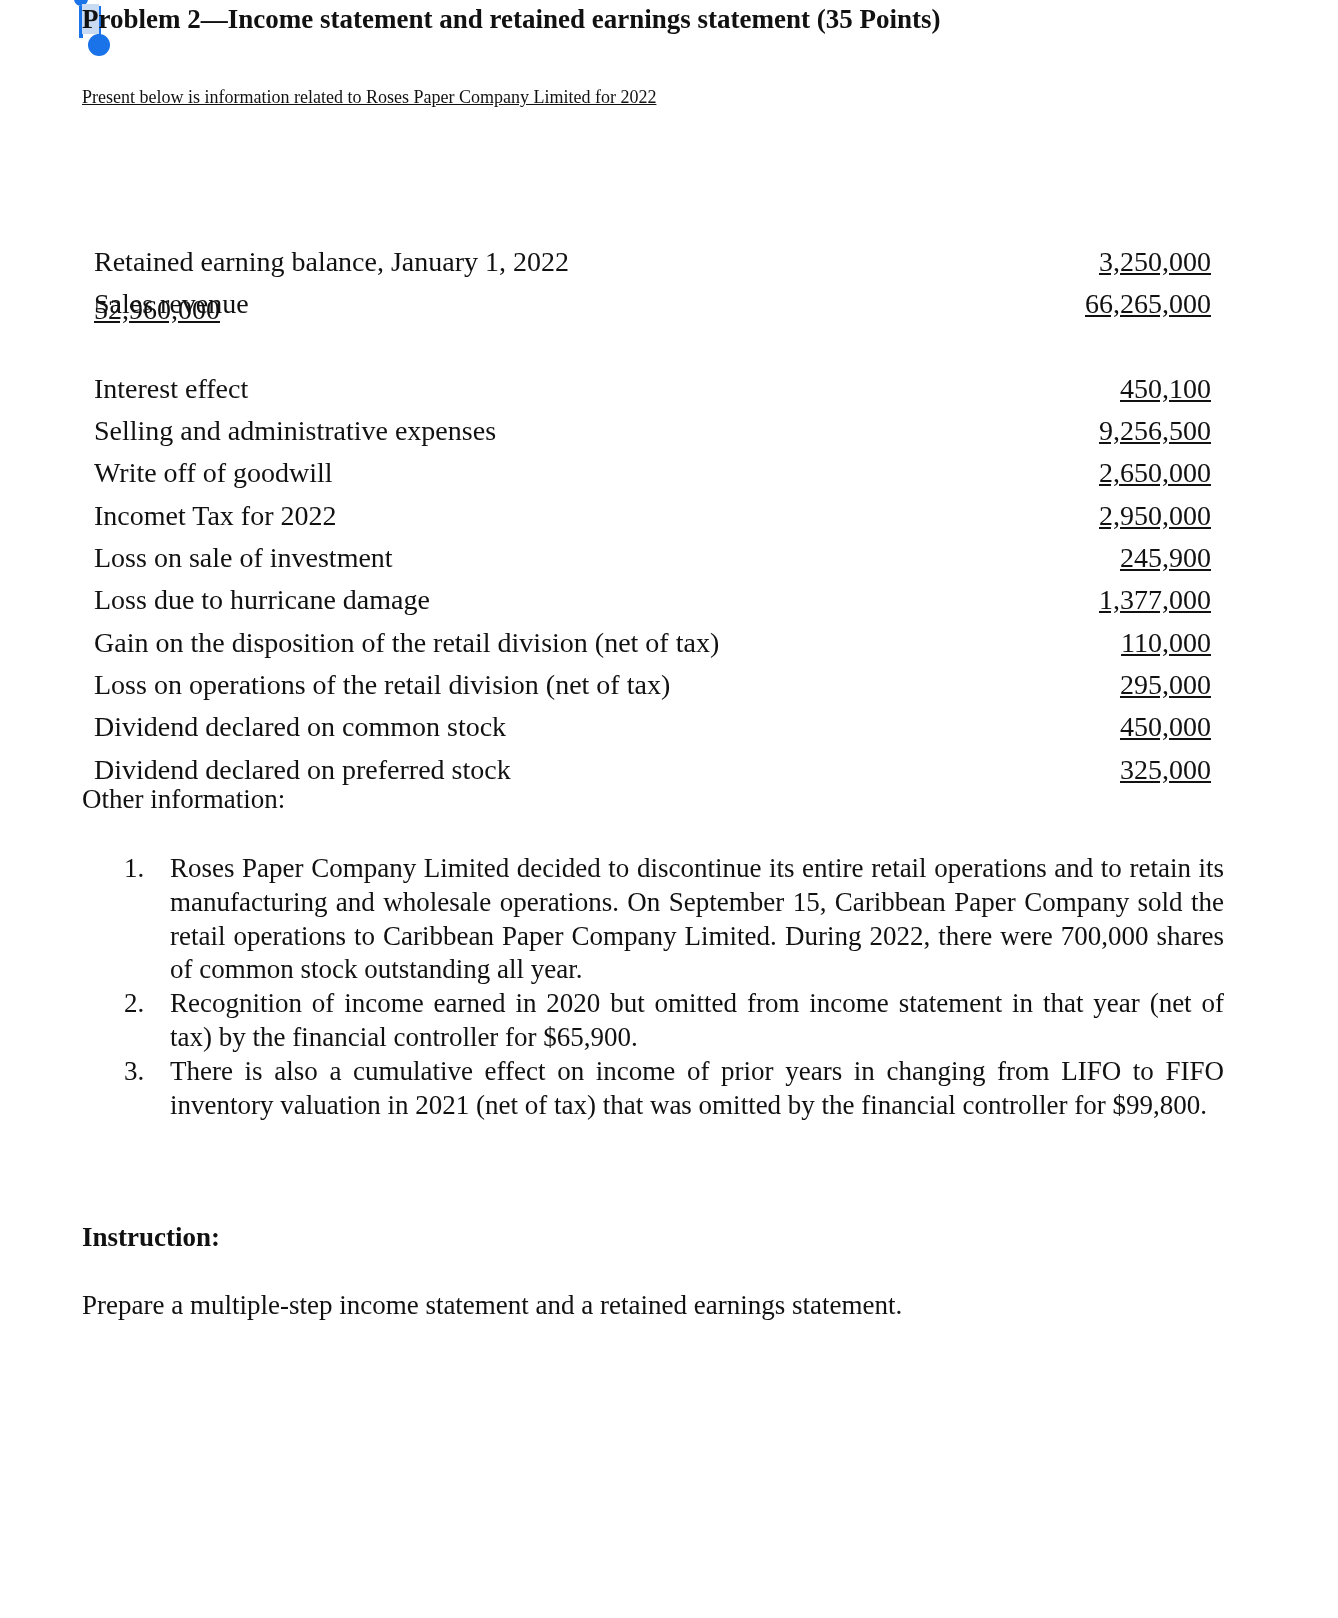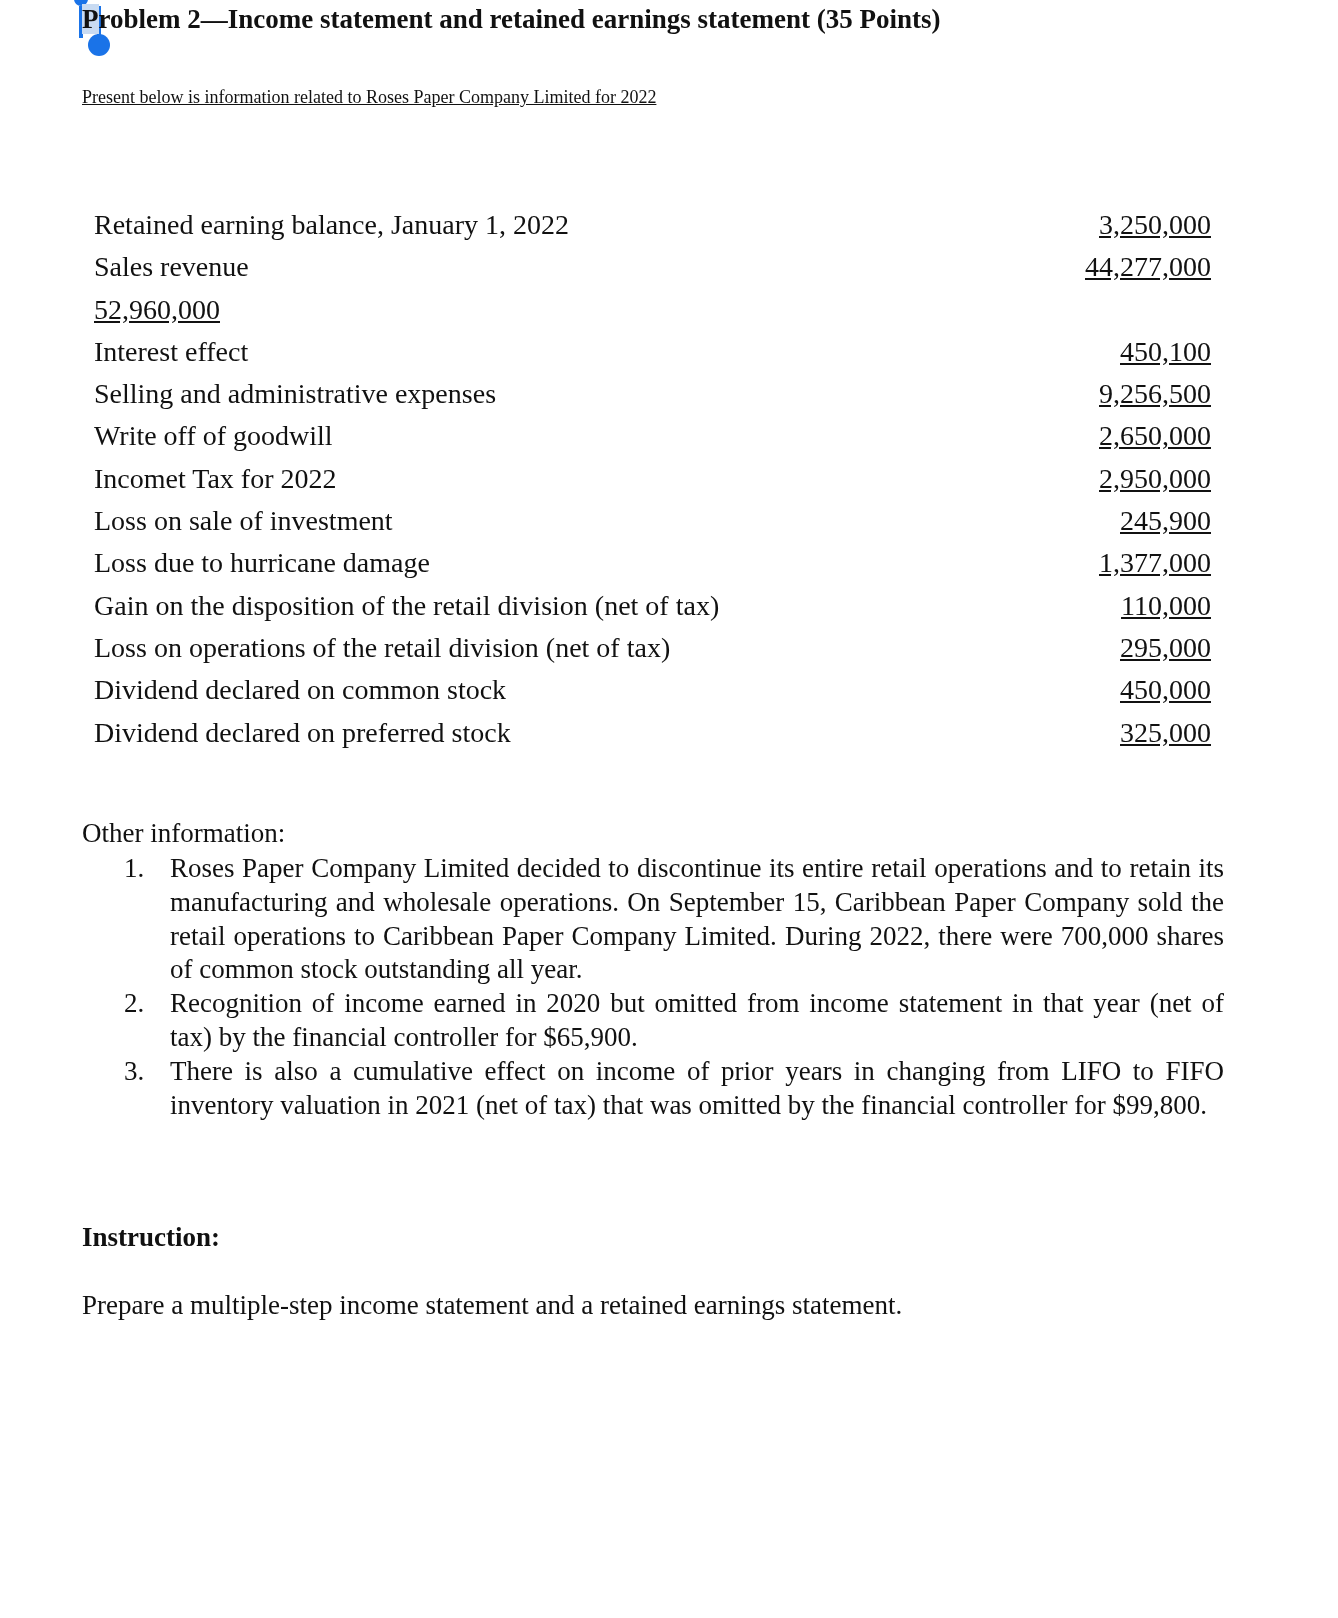--- a/index.html
+++ b/index.html
@@ -29,24 +29,24 @@
     .intro {
       position: absolute; left: 82px; top: 87px; font-size: 18px; white-space: nowrap; text-decoration: underline;
     }
     .items {
       position: absolute; left: 94px; top: 204px; width: 1117px;
     }
     .item-row {
       display: flex; justify-content: space-between; align-items: baseline;
       height: 42.3px; font-size: 28px; line-height: 42px;
     }
-    .item-label { white-space: nowrap; }
+    .item-label { white-space: nowrap; margin-top: 37px; }
     .item-value { white-space: nowrap; text-align: right; text-decoration: underline; }
     .other {
-      position: absolute; left: 82px; top: 784px; font-size: 27px; margin-top: 34px;
+      position: absolute; left: 82px; top: 784px; font-size: 27px;
     }
     .notes {
       position: absolute; left: 124px; top: 852px; width: 1100px;
       font-size: 27px; line-height: 33.8px; margin: 0; padding: 0; list-style: none;
     }
     .note {
       display: flex; text-align: justify;
     }
     .note-num { width: 46px; flex: 0 0 46px; }
     .note-text { flex: 1; text-align: justify; }
@@ -69,21 +69,21 @@
 
 <div class="intro">Present below is information related to Roses Paper Company Limited for 2022</div>
 
 <div class="items">
   <div class="item-row">
       <span class="item-label">Retained earning balance, January 1, 2022</span>
       <span class="item-value">3,250,000</span>
     </div>
   <div class="item-row">
       <span class="item-label">Sales revenue</span>
-      <span class="item-value">44,277,000</span>
+      <span class="item-value">66,265,000</span>
     </div>
   <div class="item-row">
       <span class="item-value">52,960,000</span>
     </div>
   <div class="item-row">
       <span class="item-label">Interest effect</span>
       <span class="item-value">450,100</span>
     </div>
   <div class="item-row">
       <span class="item-label">Selling and administrative expenses</span>

